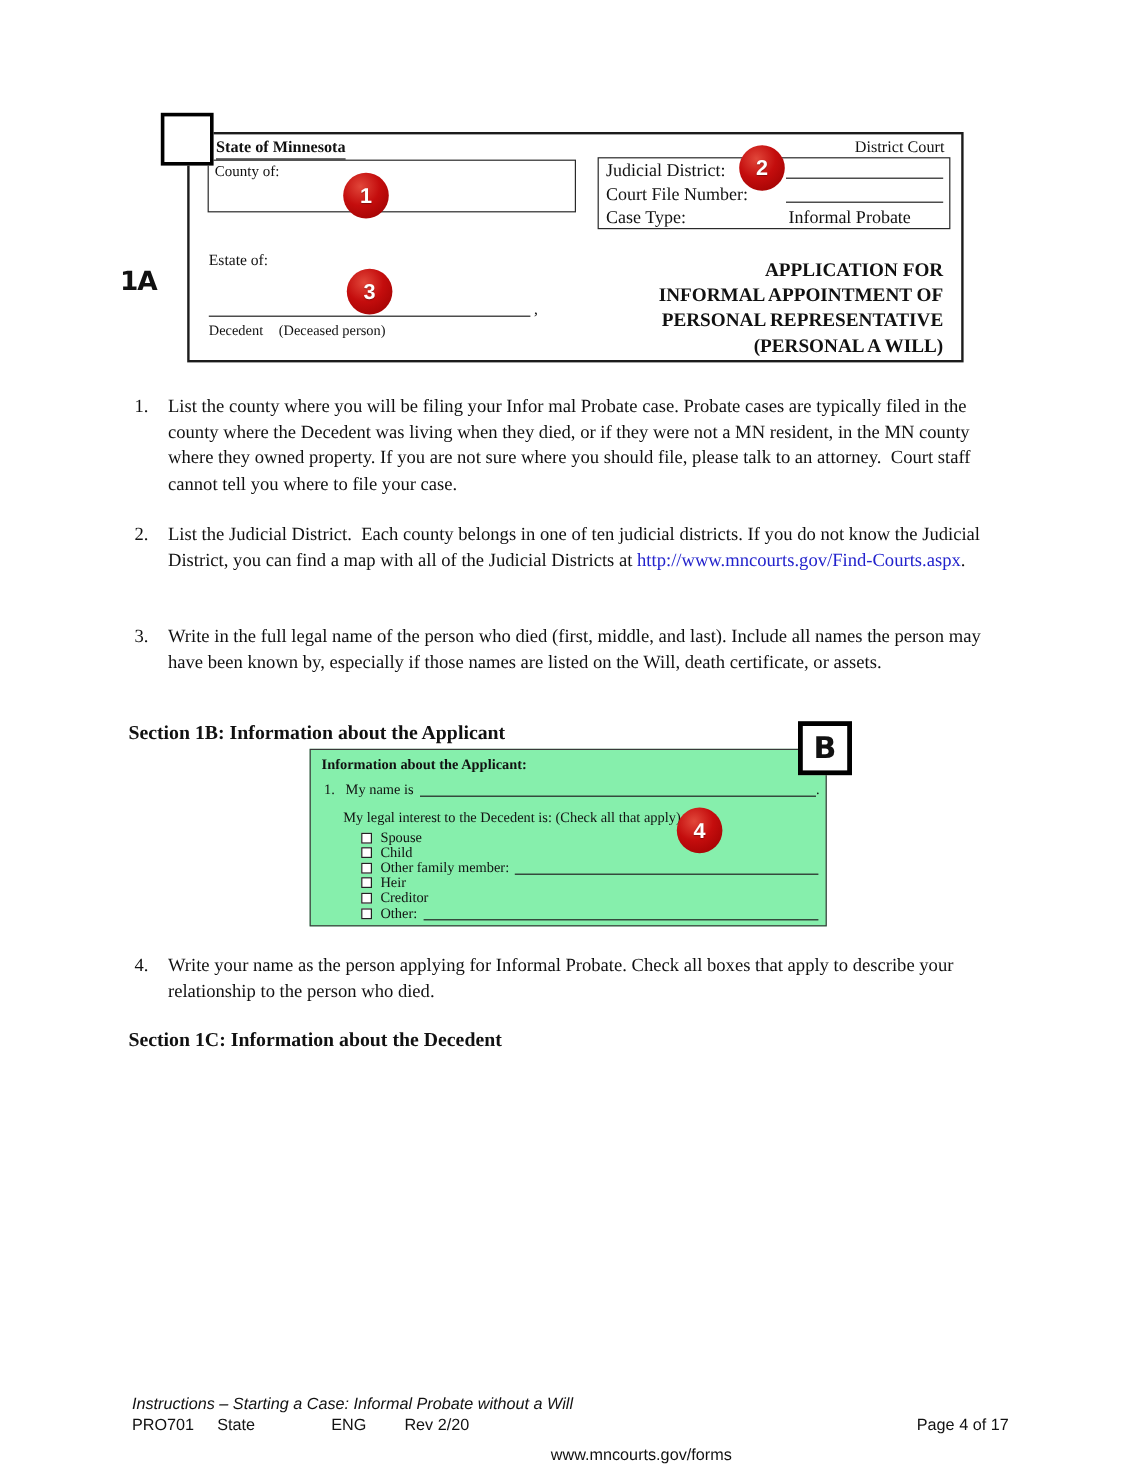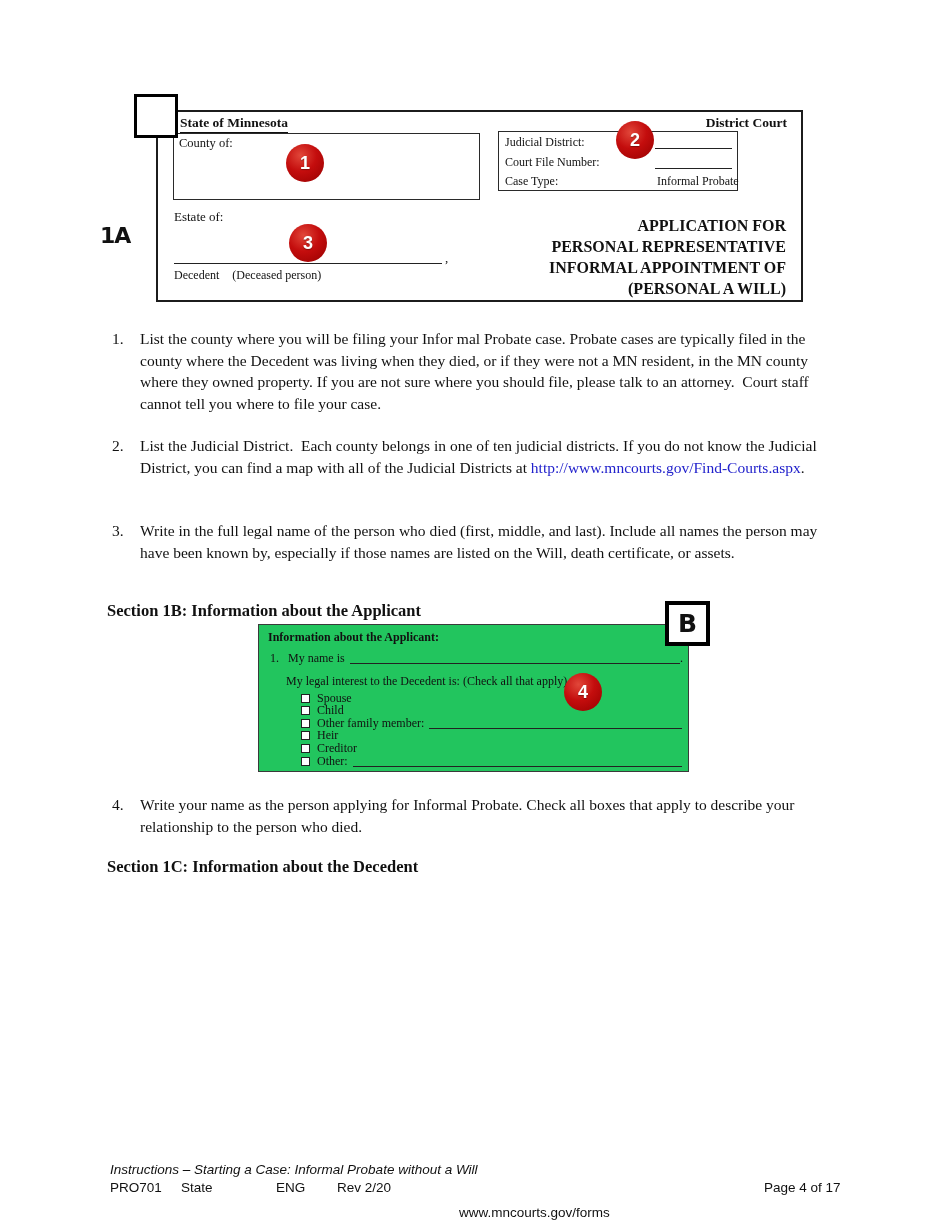--- a/index.html
+++ b/index.html
@@ -11,29 +11,29 @@
 
   
   .formbox {
     position:absolute; left:156px; top:110px; width:647px; height:192px;
     border:2px solid #1c1c1c; background:#fff;
   }
   .state-label {
     position:absolute; left:22px; top:3px;
     font-weight:bold; font-size:13.5px; border-bottom:1.5px solid #111; padding-bottom:1px;
   }
-  .district-label { position:absolute; right:14px; top:3px; font-weight:bold; font-size:13.5px; }
+  .district-label { position:absolute; right:14px; top:3px; font-weight:normal; font-size:13.5px; }
   .county-box {
-    position:absolute; left:15px; top:21px; width:307px; height:67px;
+    position:absolute; left:15px; top:21px; width:307px; height:44px;
     border:1.5px solid #2a2a2a;
   }
   .county-label { position:absolute; left:5px; top:2px; font-size:12.5px; }
   .rightbox {
-    position:absolute; left:340px; top:19px; width:240px; height:60px;
-    border:1.5px solid #2a2a2a; font-size:12px;
+    position:absolute; left:340px; top:19px; width:294px; height:60px;
+    border:1.5px solid #2a2a2a; font-size:15px;
   }
   .rrow { position:relative; height:19.5px; }
   .rrow .lbl { position:absolute; left:6px; top:3px; white-space:nowrap; }
   .rrow .uline { position:absolute; left:156px; right:5px; top:16px; border-bottom:1.2px solid #222; }
   .rrow .val { position:absolute; left:158px; top:3px; white-space:nowrap; }
   .estate-label { position:absolute; left:16px; top:97px; font-size:13px; }
   .estate-line { position:absolute; left:16px; top:151px; width:268px; border-bottom:1.5px solid #222; }
   .estate-comma { position:absolute; left:287px; top:138px; font-size:13px; }
   .decedent-row { position:absolute; left:16px; top:156px; font-size:12px; }
   .decedent-row .gap { display:inline-block; width:13px; }
@@ -73,21 +73,21 @@
   .li .txt { display:block; margin-left:28px; white-space:pre-wrap; }
   a.doc-link { color:#2222cc; text-decoration:none; }
 
   .sec-heading {
     position:absolute; left:107px; font-weight:bold; font-size:16.5px;
   }
 
   
   .appbox {
     position:absolute; left:258px; top:624px; width:431px; height:148px;
-    border:1.5px solid #3a3a3a; background:#22c55e; z-index:1;
+    border:1.5px solid #3a3a3a; background:#86efac; z-index:1;
     font-size:12px; line-height:12px;padding-left:38px;
   }
   .appbox .hdr { position:absolute; left:9px; top:6px; font-weight:bold; font-size:12px; }
   .name-row {
     position:absolute; left:11px; top:27px; right:5px;
     display:flex; align-items:flex-end;
   }
   .name-row .qnum { flex:none; margin-right:9px; }
   .name-row .qlbl { flex:none; }
   .fline { flex:1 1 auto; border-bottom:1.2px solid #222; height:11px; margin-left:5px; }
@@ -145,22 +145,22 @@
   <div class="estate-label">Estate of:</div>
   <div class="callout" style="left:131px; top:112px;">3</div>
   <div class="estate-line"></div>
   <div class="estate-comma">,</div>
   <div class="decedent-row">
     <span>Decedent</span><span class="gap"></span><span>(Deceased person)</span>
   </div>
 
   <div class="app-title">
     <div>APPLICATION FOR</div>
+    <div>INFORMAL APPOINTMENT OF</div>
     <div>PERSONAL REPRESENTATIVE</div>
-    <div>INFORMAL APPOINTMENT OF</div>
     <div>(PERSONAL A WILL)</div>
   </div>
 </div>
 
 <div class="marker-square"></div>
 <div class="label-1a">1A</div>
 
 <div class="li" style="top:328px;">
   <span class="num">1.</span>
   <span class="txt">List the county where you will be filing your Infor mal Probate case. Probate cases are typically filed in the county where the Decedent was living when they died, or if they were not a MN resident, in the MN county where they owned property. If you are not sure where you should file, please talk to an attorney.  Court staff cannot tell you where to file your case.</span>

